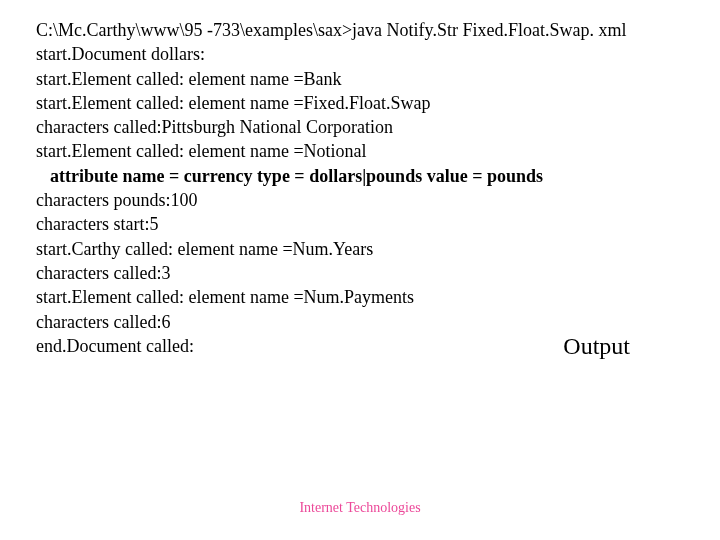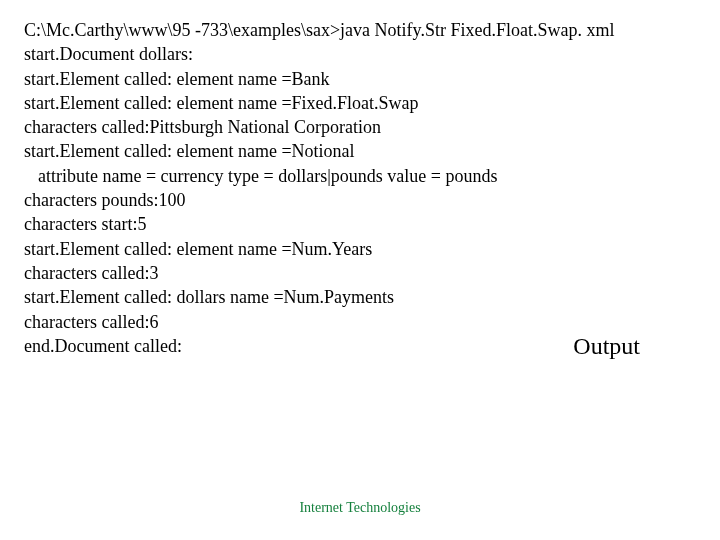--- a/index.html
+++ b/index.html
@@ -15,57 +15,59 @@
       position: relative;
       padding: 18px 24px;
     }
     .console-output {
       font-size: 18px;
       line-height: 1.35;
       color: #000000;
     }
     .console-line {
       display: block;
+      margin-left: 12px;
     }
     .indent {
       padding-left: 14px;
+      font-weight: bold;
     }
     .output-label {
       position: absolute;
-      right: 80px;
+      right: 90px;
       top: 333px;
       font-size: 24px;
       color: #000000;
       font-family: "Times New Roman", Times, serif;
     }
     .footer {
       position: absolute;
       bottom: 24px;
       left: 0;
       width: 100%;
       text-align: center;
       font-size: 14px;
-      color: #15803d;
+      color: #ec4899;
     }
   </style>
 </head>
 <body>
 
 <div class="console-output">
   <span class="console-line">C:\Mc.Carthy\www\95 -733\examples\sax&gt;java Notify.Str Fixed.Float.Swap. xml</span>
   <span class="console-line">start.Document dollars:</span>
   <span class="console-line">start.Element called: element name =Bank</span>
   <span class="console-line">start.Element called: element name =Fixed.Float.Swap</span>
   <span class="console-line">characters called:Pittsburgh National Corporation</span>
   <span class="console-line">start.Element called: element name =Notional</span>
   <span class="console-line indent">  attribute name = currency  type = dollars|pounds value = pounds</span>
   <span class="console-line">characters pounds:100</span>
   <span class="console-line">characters start:5</span>
-  <span class="console-line">start.Element called: element name =Num.Years</span>
+  <span class="console-line">start.Carthy called: element name =Num.Years</span>
   <span class="console-line">characters called:3</span>
-  <span class="console-line">start.Element called: dollars name =Num.Payments</span>
+  <span class="console-line">start.Element called: element name =Num.Payments</span>
   <span class="console-line">characters called:6</span>
   <span class="console-line">end.Document called:</span>
 </div>
 
 <div class="output-label">Output</div>
 
 <div class="footer">Internet Technologies</div>
 
 </body></html>

